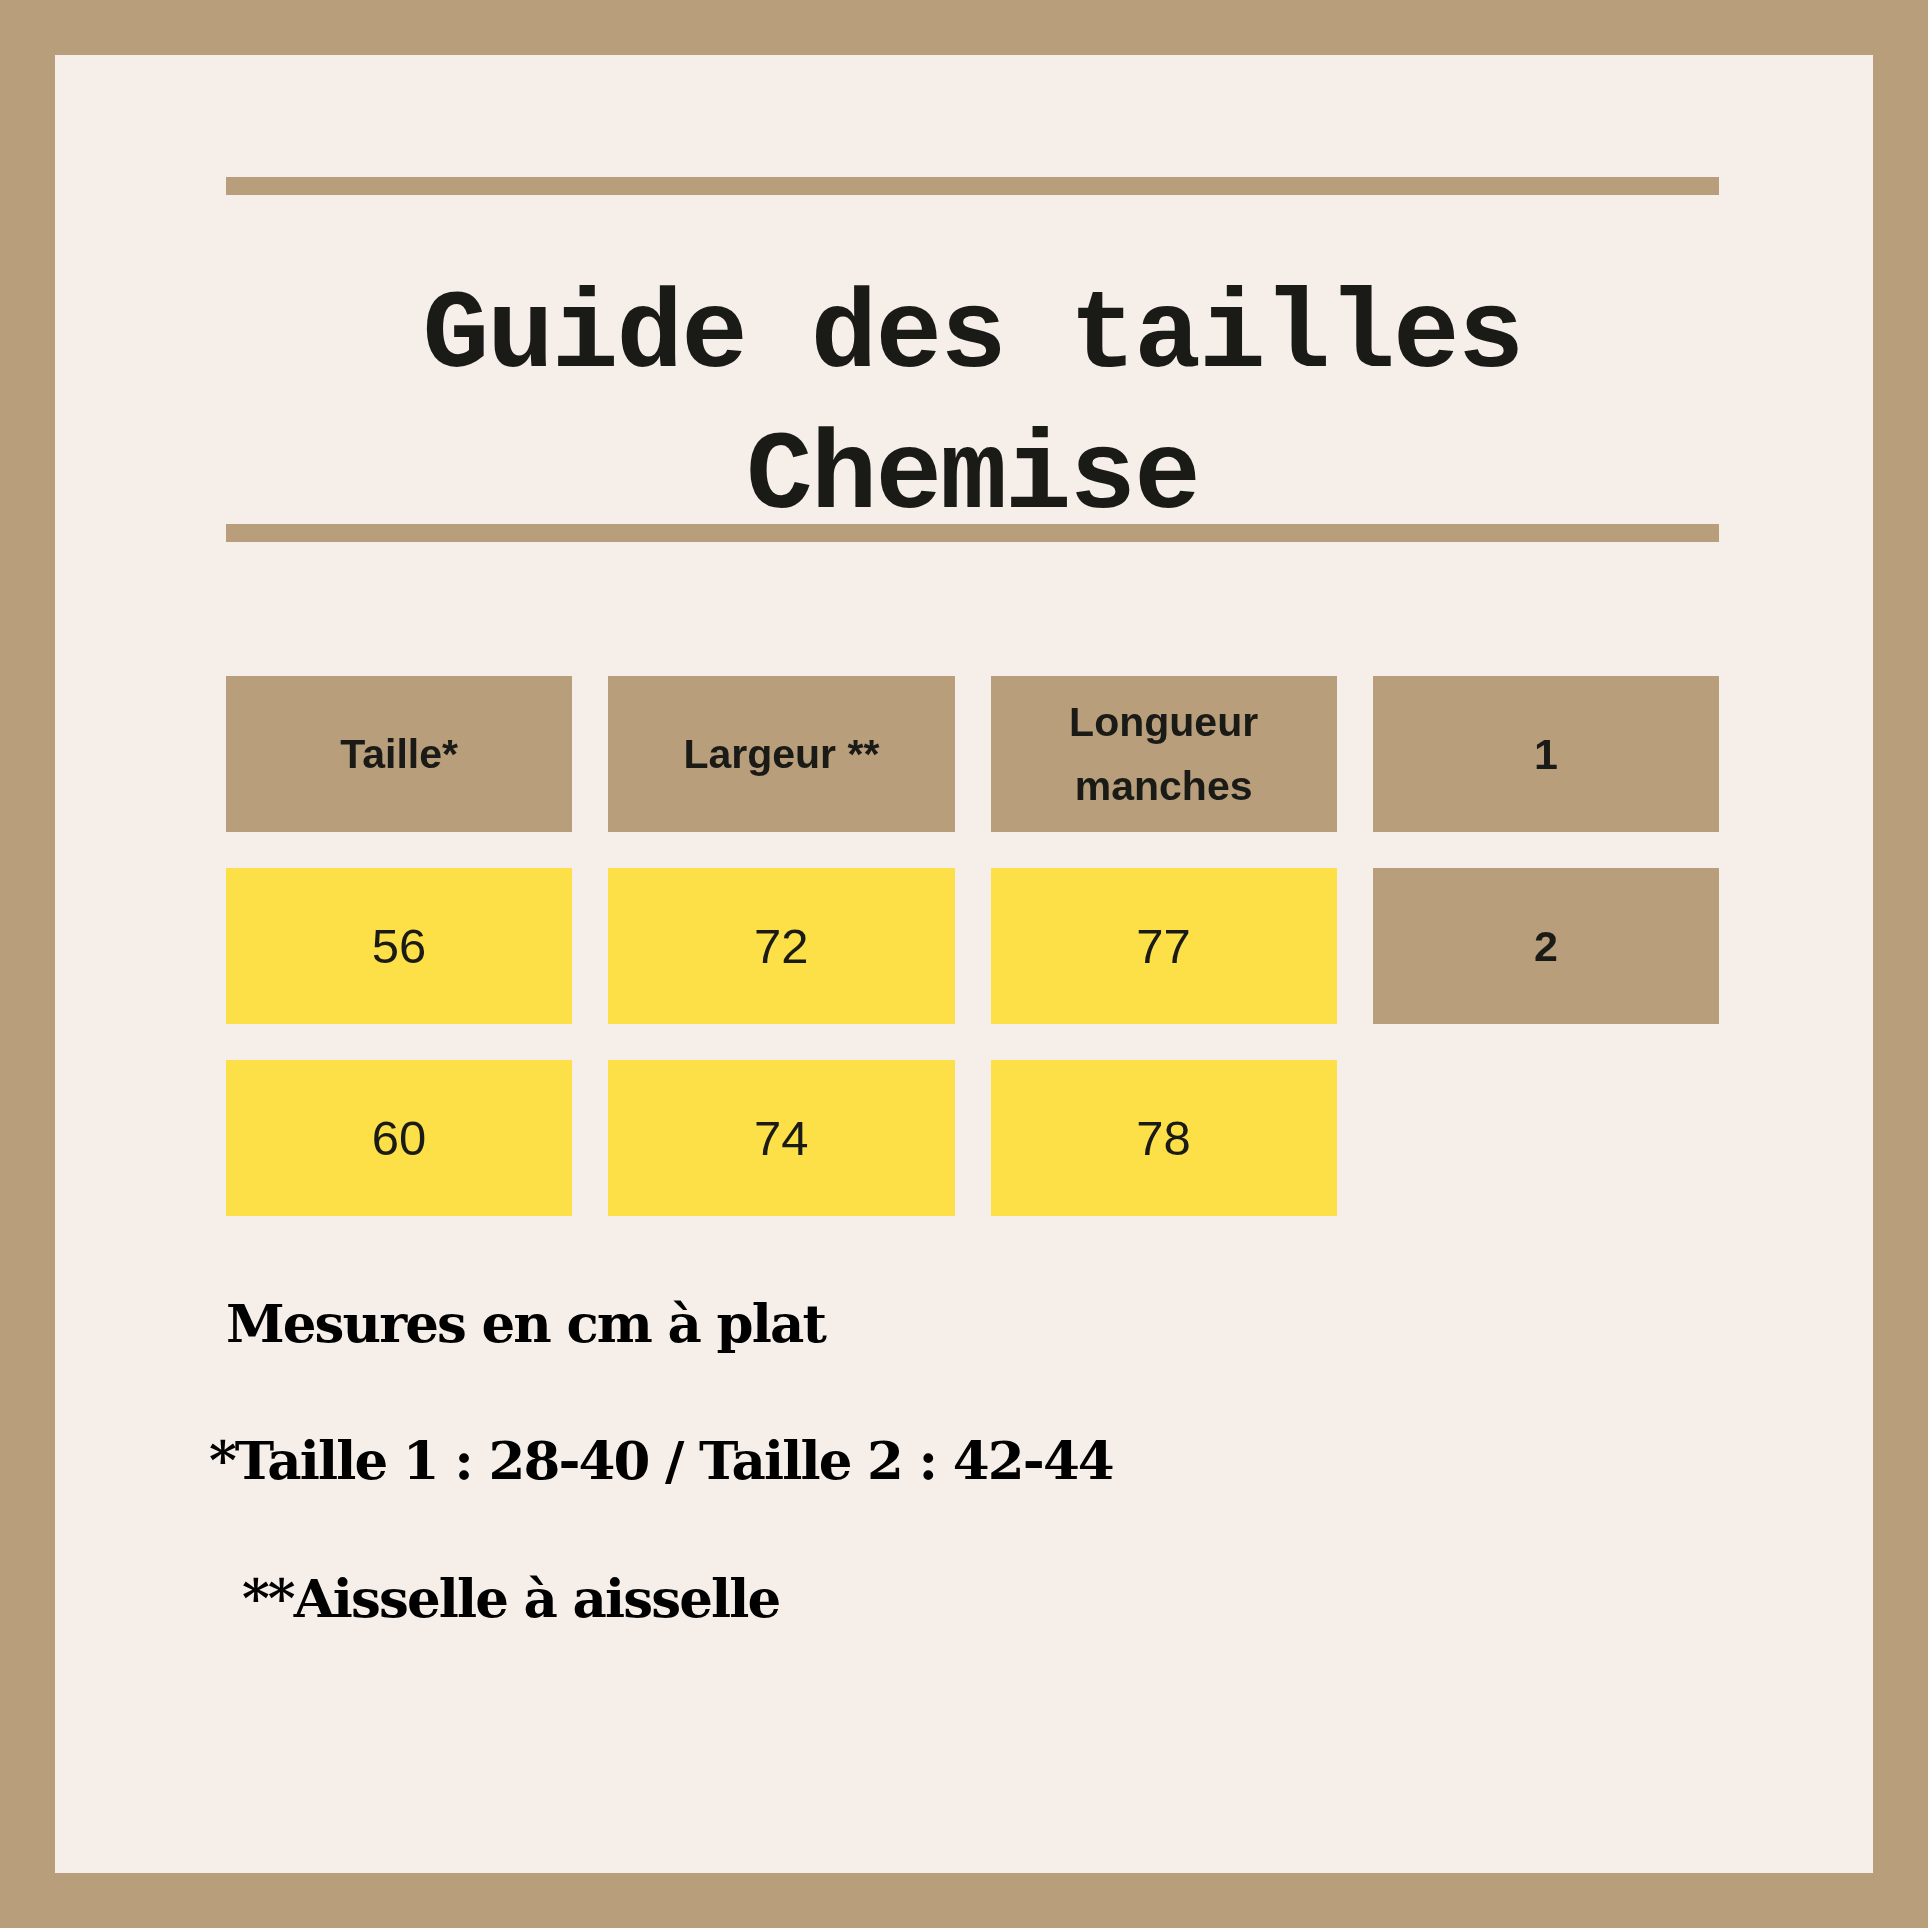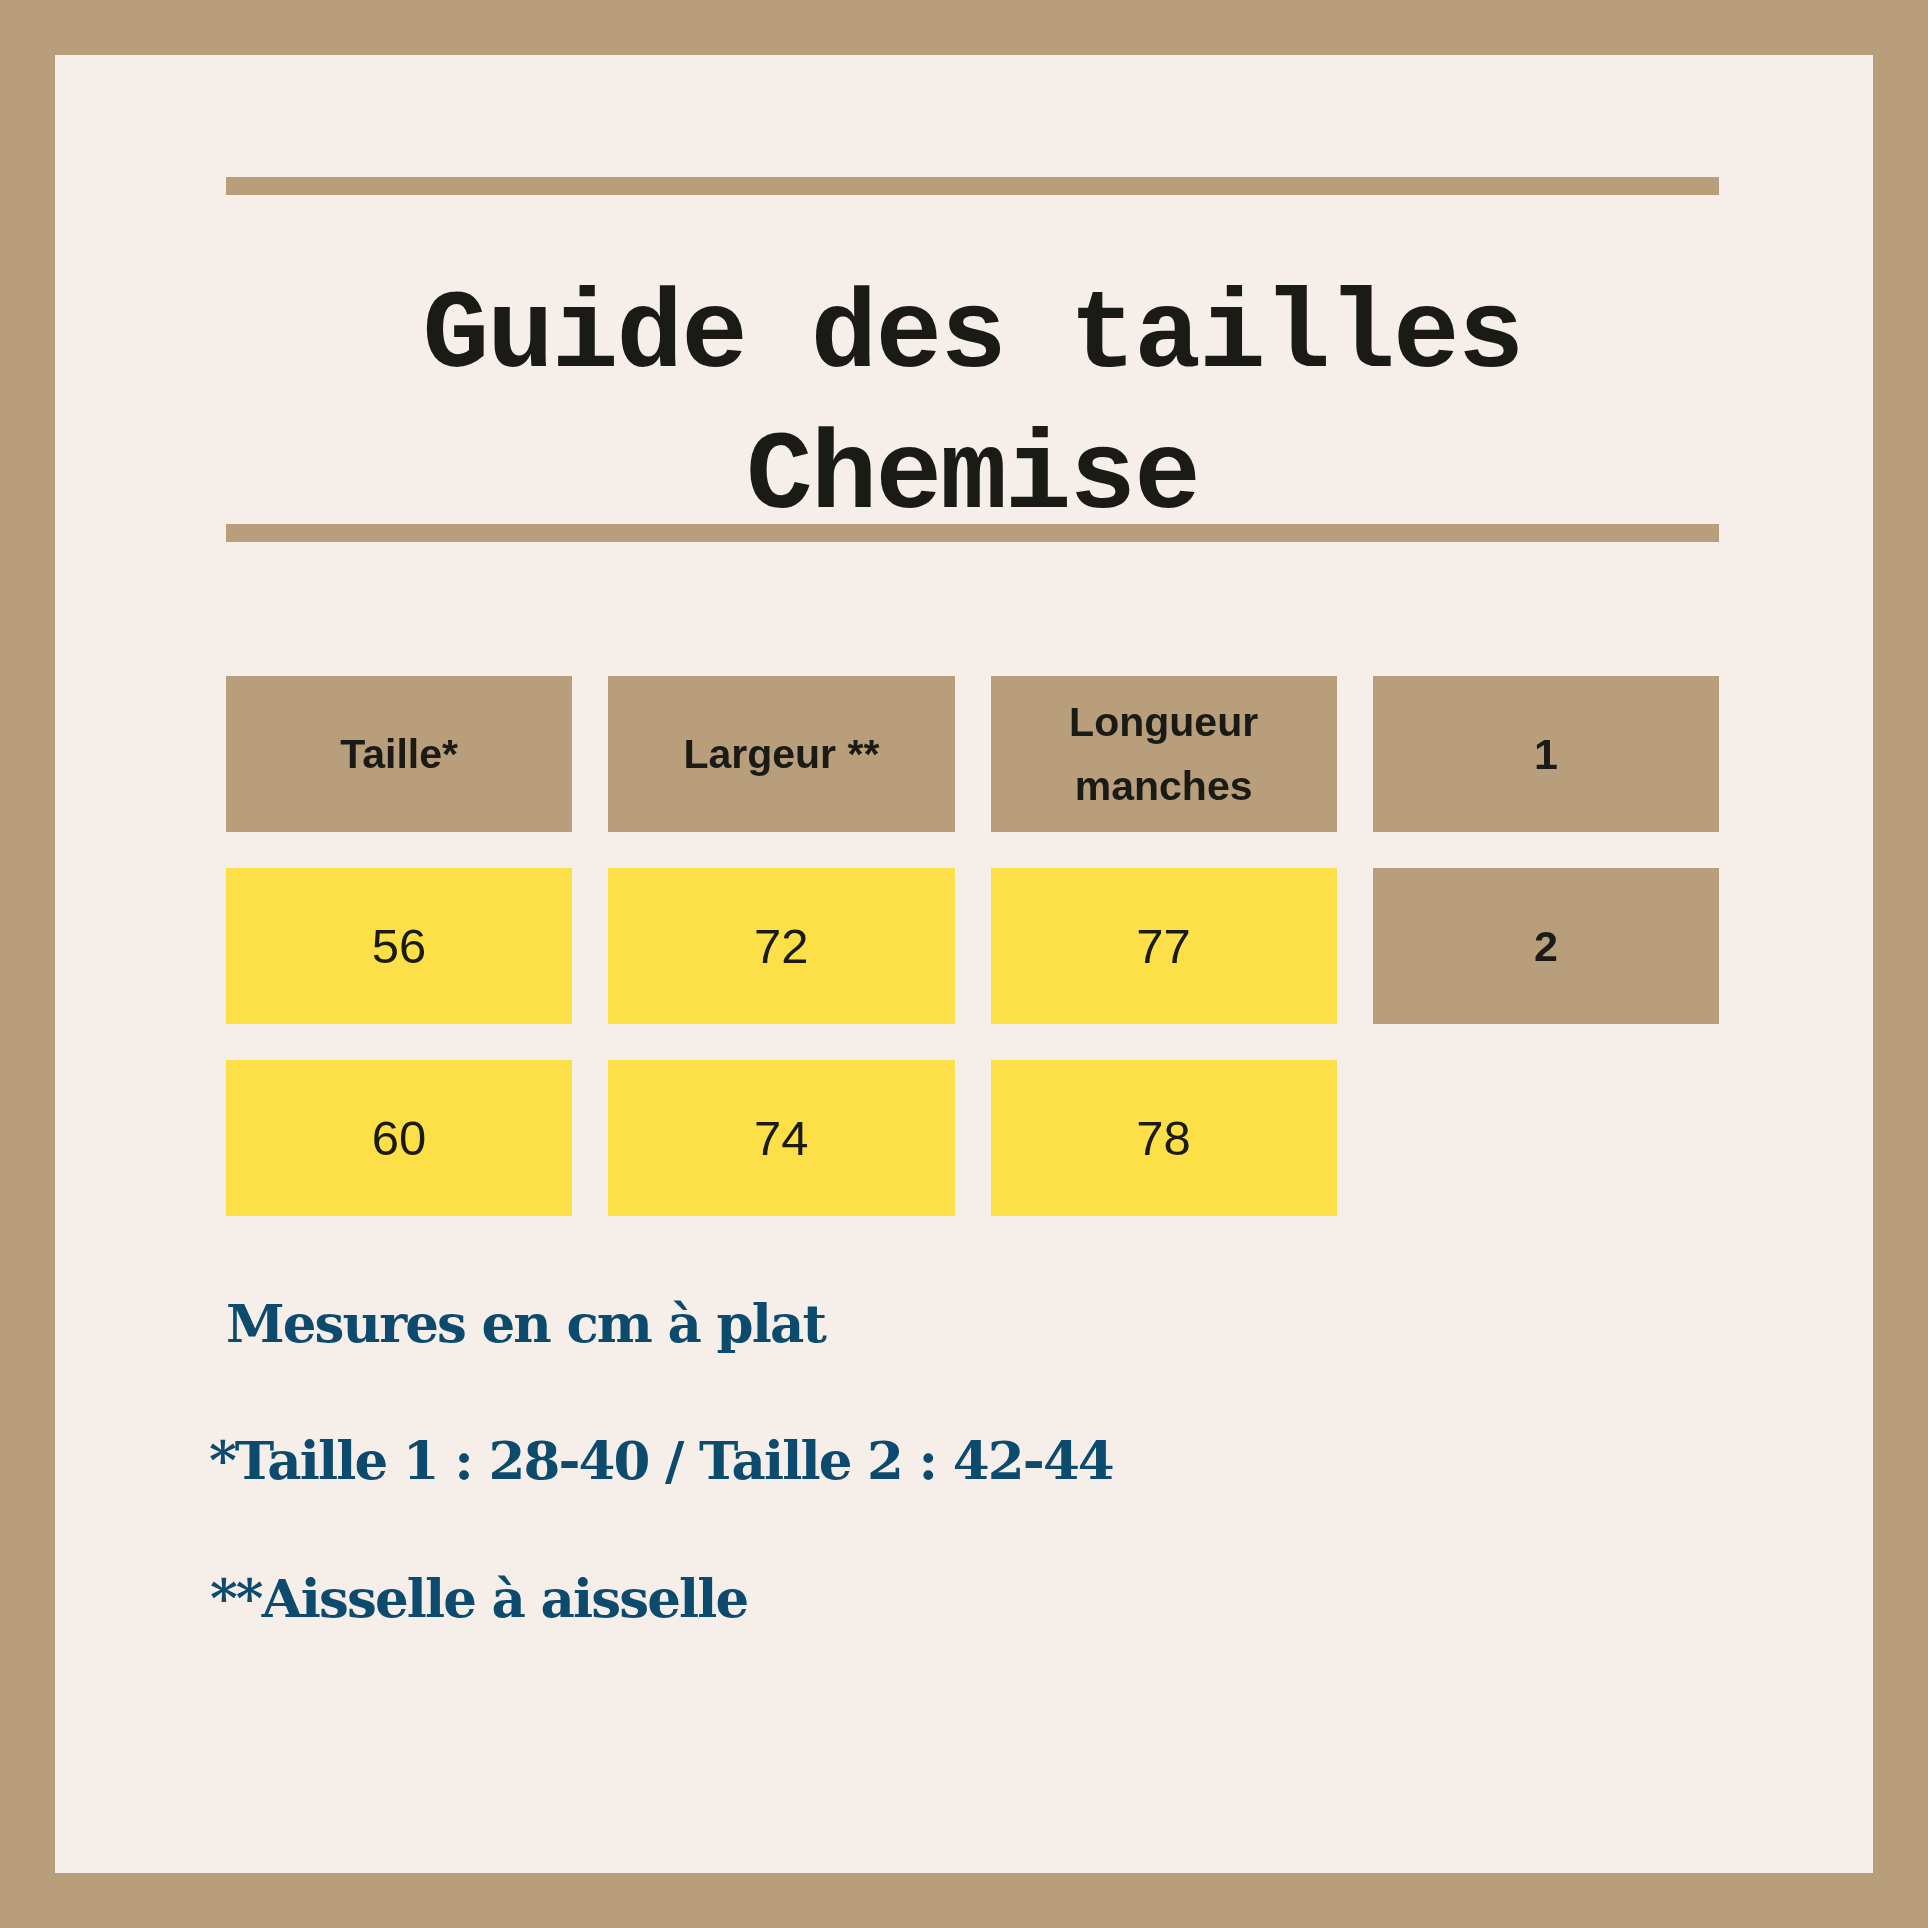--- a/index.html
+++ b/index.html
@@ -10,24 +10,24 @@
   .rule.bottom { top:524px; }
   .title { position:absolute; left:226px; width:1493px; top:266px; text-align:center;
     font-family:Liberation Mono, monospace; font-weight:bold; font-size:111px; color:#1a1a17; letter-spacing:-1.9px; line-height:141px; }
   .table { position:absolute; left:226px; top:676px; width:1493px; display:grid;
     grid-template-columns: repeat(4, 1fr); column-gap:7.5px; row-gap:7.5px;gap:36px; }
   .cell { height:156px; display:flex; align-items:center; justify-content:center; text-align:center;
     font-family:"Liberation Sans", sans-serif; color:#1a1a17; }
   .hdr { background:#b89e7a; font-weight:bold; font-size:41px; line-height:64px; }
   .rowlabel { background:#b89e7a; font-weight:bold; font-size:43px; }
   .val { background:#fde047; font-size:49px; }
-  .note { position:absolute; font-family:"DejaVu Serif", serif; font-weight:bold; color:#0c4a6e; font-size:53px; letter-spacing:-1.9px; white-space:nowrap; }
+  .note { position:absolute; font-family:"DejaVu Serif", serif; font-weight:bold; color:#000000; font-size:53px; letter-spacing:-1.9px; white-space:nowrap; }
   .n1 { left:226px; top:1292px; }
   .n2 { left:209px; top:1429px; }
-  .n3 { left:210px; top:1567px; }
+  .n3 { left:242px; top:1567px; }
 </style>
 </head>
 <body>
 
 <div class="panel"></div>
 <div class="rule top"></div>
 <div class="title">Guide des tailles Chemise</div>
 <div class="rule bottom"></div>
 
 <div class="table">

